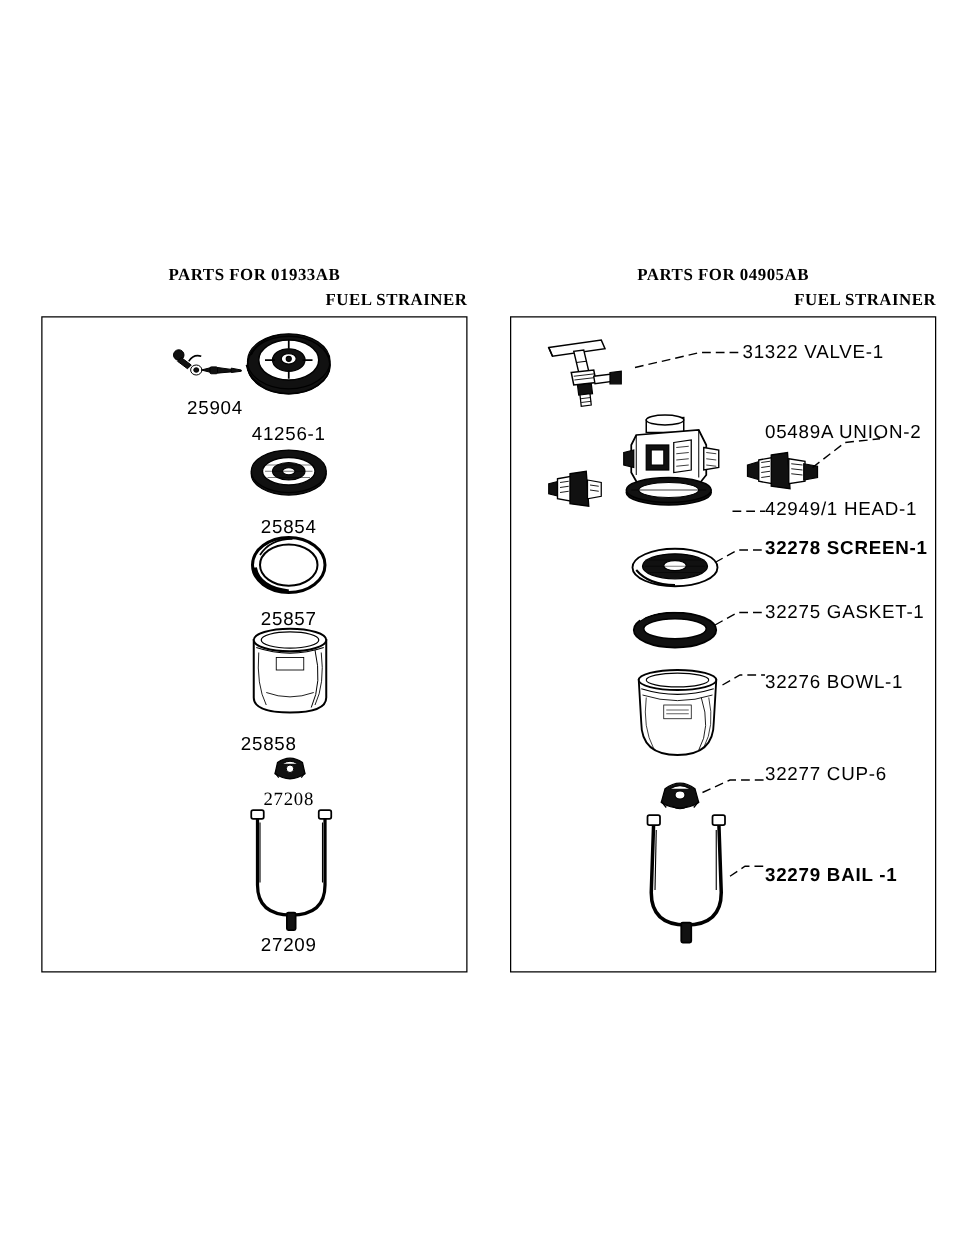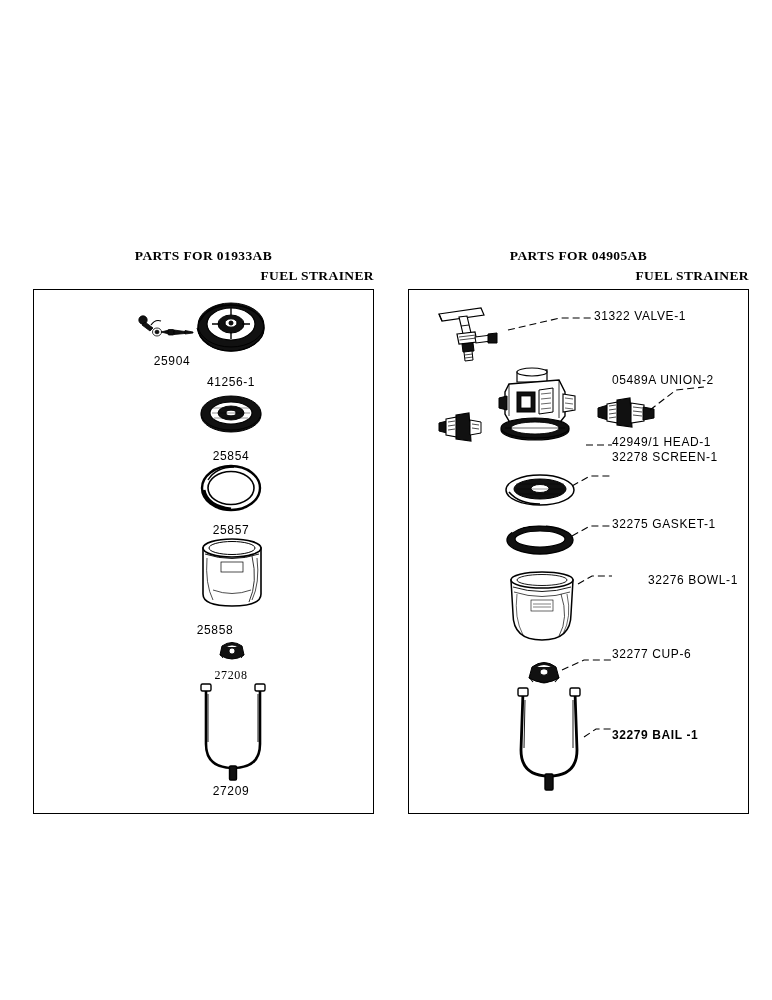--- a/index.html
+++ b/index.html
@@ -11,21 +11,20 @@
     width: 772px;
     height: 1000px;
     position: relative;
     font-family: "Liberation Serif", serif;
     color: #000000;
     overflow: hidden;
   }
   .page {
     position: absolute;
     inset: 0;
-    margin-top: 36px;
   }
 
   
   .panel-title {
     position: absolute;
     text-align: center;
     font-family: "Liberation Serif", serif;
     font-weight: bold;
     font-size: 13.5px;
     letter-spacing: 0.4px;
@@ -45,21 +44,21 @@
     background: #fff;
     box-sizing: border-box;
   }
   #panel-left-box  { left: 33px;  top: 253px; width: 341px; height: 525px; }
   #panel-right-box { left: 408px; top: 253px; width: 341px; height: 525px; }
 
   
   .part-label {
     position: absolute;
     font-family: "Liberation Sans", sans-serif;
-    font-size: 12px;
+    font-size: 15px;
     letter-spacing: 0.6px;
     white-space: nowrap;
     font-weight: 500;
   }
   .part-label.centered { transform: translateX(-50%); }
 
   
   .leader {
     position: absolute;
     pointer-events: none;
@@ -293,21 +292,21 @@
         <path d="M12 14 L60 14 M12 19 L60 19 M14 24 L58 24" stroke-width="0.5" opacity="0.8" fill="none"></path>
         <path d="M5 22 q10 12 31 12" fill="none" stroke-width="1.6"></path>
       </g>
     </svg>
   </div>
   <div class="leader" style="left:572px; top:438px; width:40px; height:12px;">
     <svg width="40" height="12" viewBox="0 0 40 12">
       <path d="M0 12 L18 2 L40 2" fill="none" stroke="#000" stroke-width="1.1" stroke-dasharray="7 4"></path>
     </svg>
   </div>
-  <div class="part-label" style="left:612px; top:414px;">32278  SCREEN-1</div>
+  <div class="part-label" style="left:612px; top:430px;font-weight:bold;">32278  SCREEN-1</div>
 
   <div class="figure" style="left:504px; top:487px; width:72px; height:34px;">
     <svg width="72" height="34" viewBox="0 0 72 34">
       <g stroke="#000">
         <ellipse cx="36" cy="17" rx="33" ry="14" fill="#111" stroke-width="1.4"></ellipse>
         <ellipse cx="36" cy="16" rx="25" ry="8" fill="#fff" stroke-width="1.2"></ellipse>
         <path d="M8 9 q12 -9 34 -7" fill="none" stroke="#fff" stroke-width="1.2"></path>
       </g>
     </svg>
   </div>
@@ -332,21 +331,21 @@
         <rect x="28" y="30" width="22" height="11" fill="none" stroke-width="0.6"></rect>
         <path d="M30 34 L48 34 M30 37 L48 37" stroke-width="0.5" fill="none"></path>
       </g>
     </svg>
   </div>
   <div class="leader" style="left:578px; top:538px; width:34px; height:10px;">
     <svg width="34" height="10" viewBox="0 0 34 10">
       <path d="M0 10 L14 2 L34 2" fill="none" stroke="#000" stroke-width="1.1" stroke-dasharray="7 4"></path>
     </svg>
   </div>
-  <div class="part-label" style="left:648px; top:537px;text-align:center;">32276  BOWL-1</div>
+  <div class="part-label" style="left:612px; top:537px;text-align:center;">32276  BOWL-1</div>
 
   <div class="figure" style="left:524px; top:621px; width:40px; height:32px;">
     <svg width="40" height="32" viewBox="0 0 40 32">
       <g stroke="#000">
         <path d="M8 10 q12 -9 24 0 l3 11 q-15 9 -30 0 Z" fill="#111" stroke-width="1"></path>
         <path d="M12 10 q8 -5 16 0" fill="#fff" stroke-width="0.9"></path>
         <ellipse cx="20" cy="15" rx="4" ry="3.2" fill="#fff" stroke-width="0.9"></ellipse>
         <path d="M5 20 l4 5 M35 20 l-4 5" stroke-width="1.1" fill="none"></path>
         <path d="M14 24 q6 4 12 0" fill="none" stroke-width="0.9"></path>
       </g>

